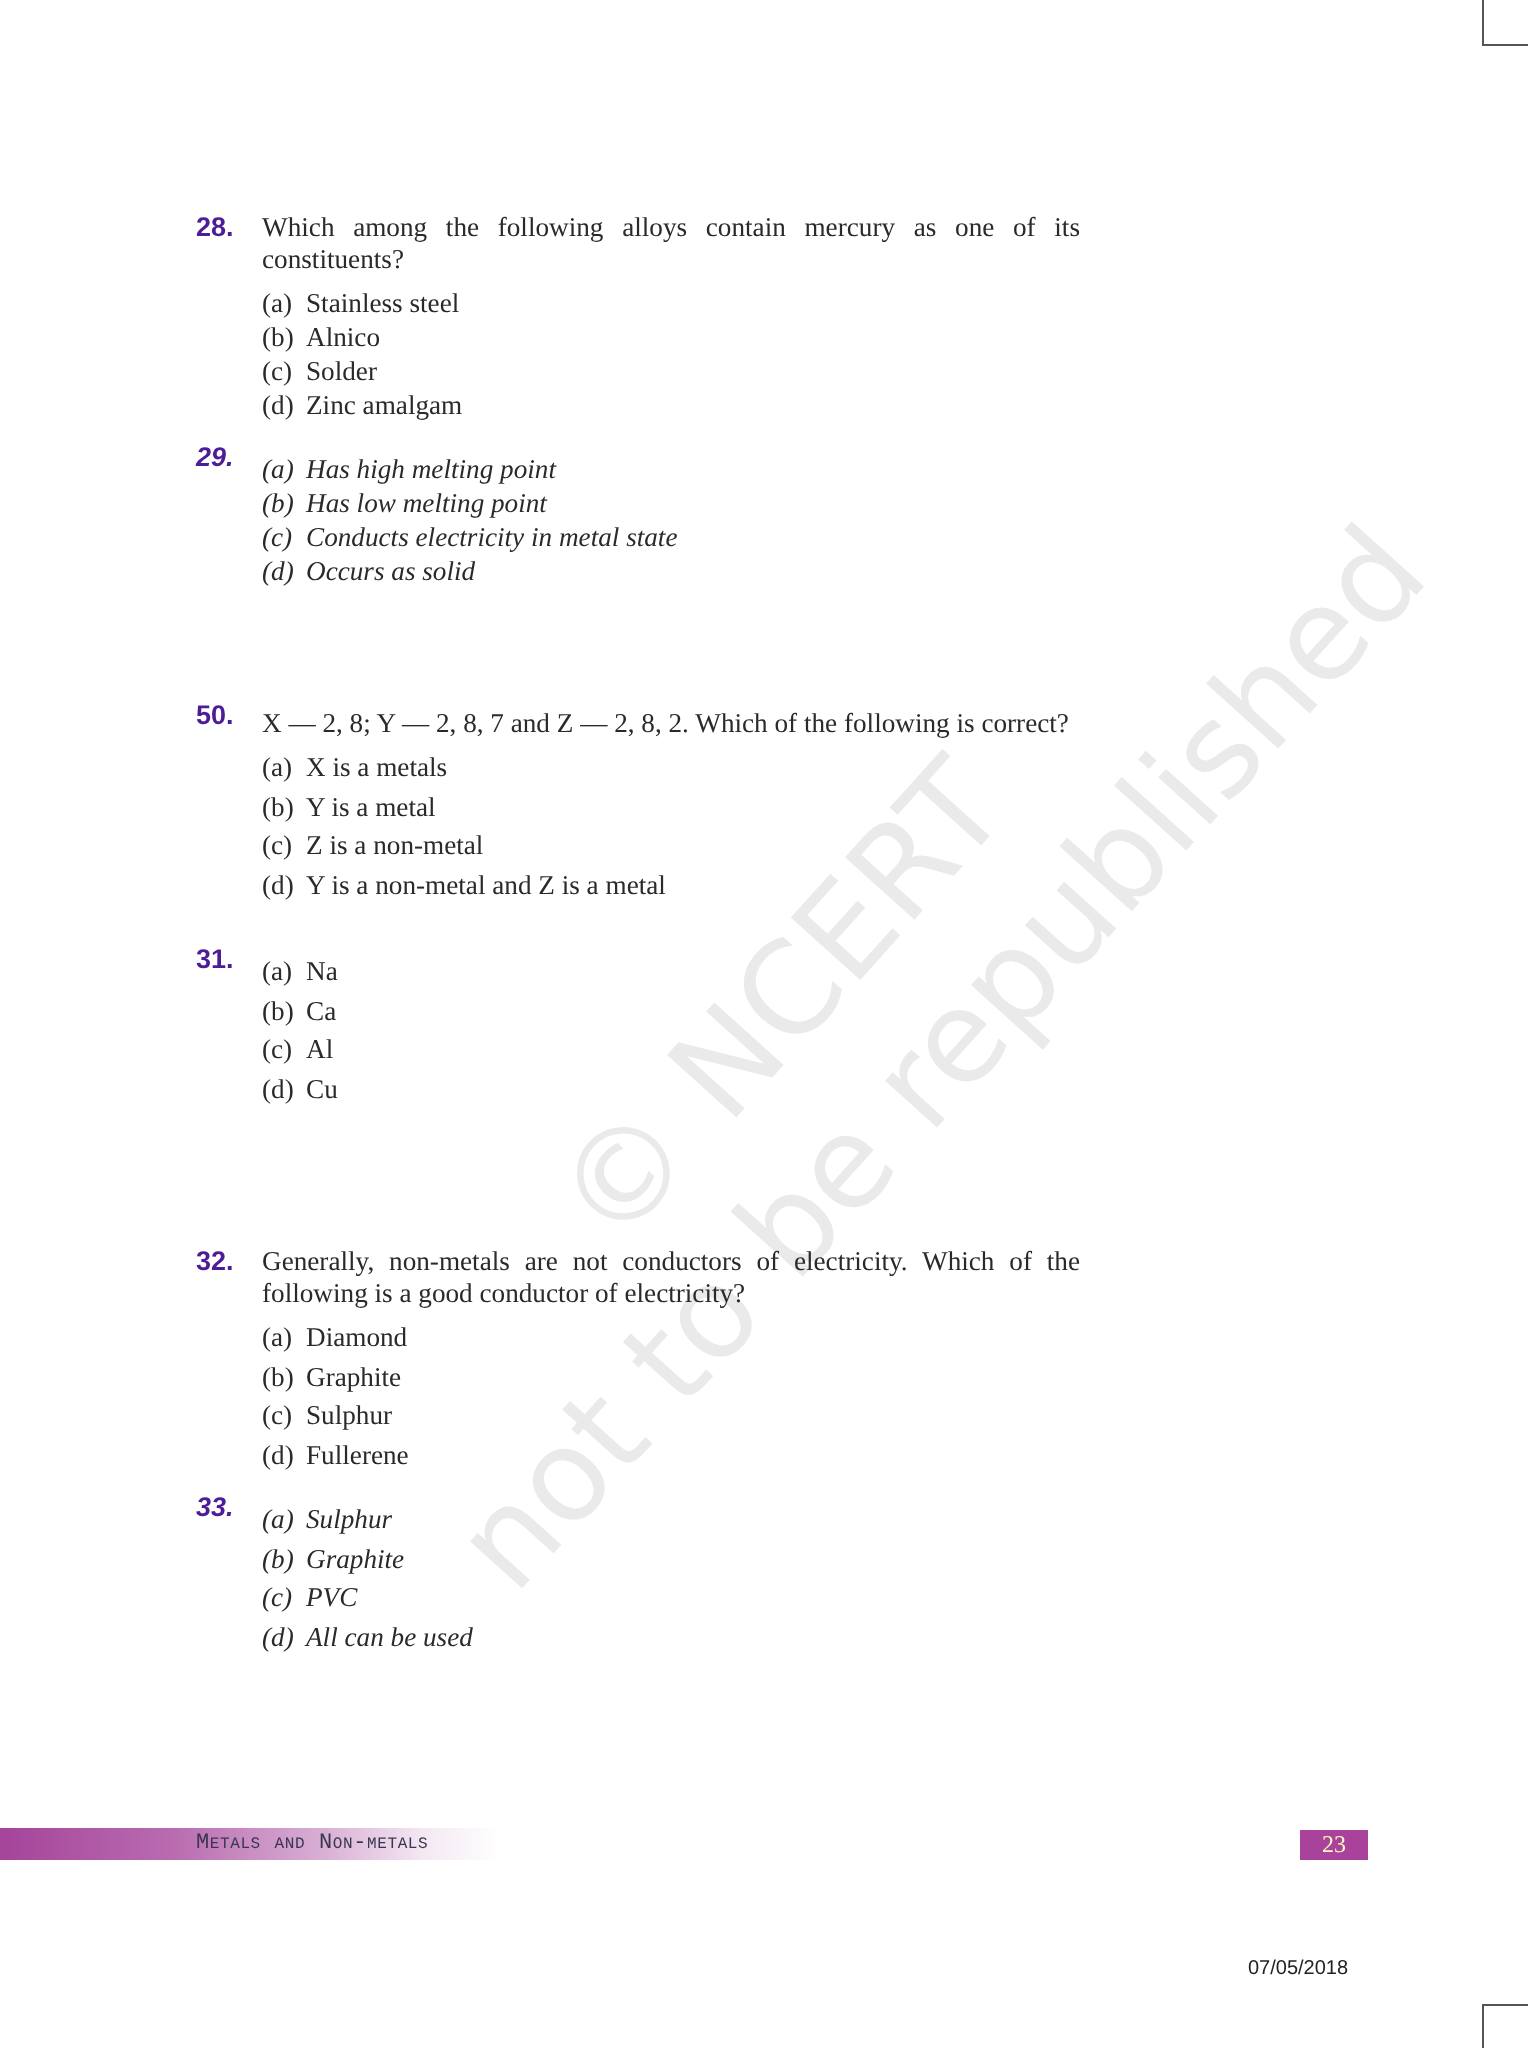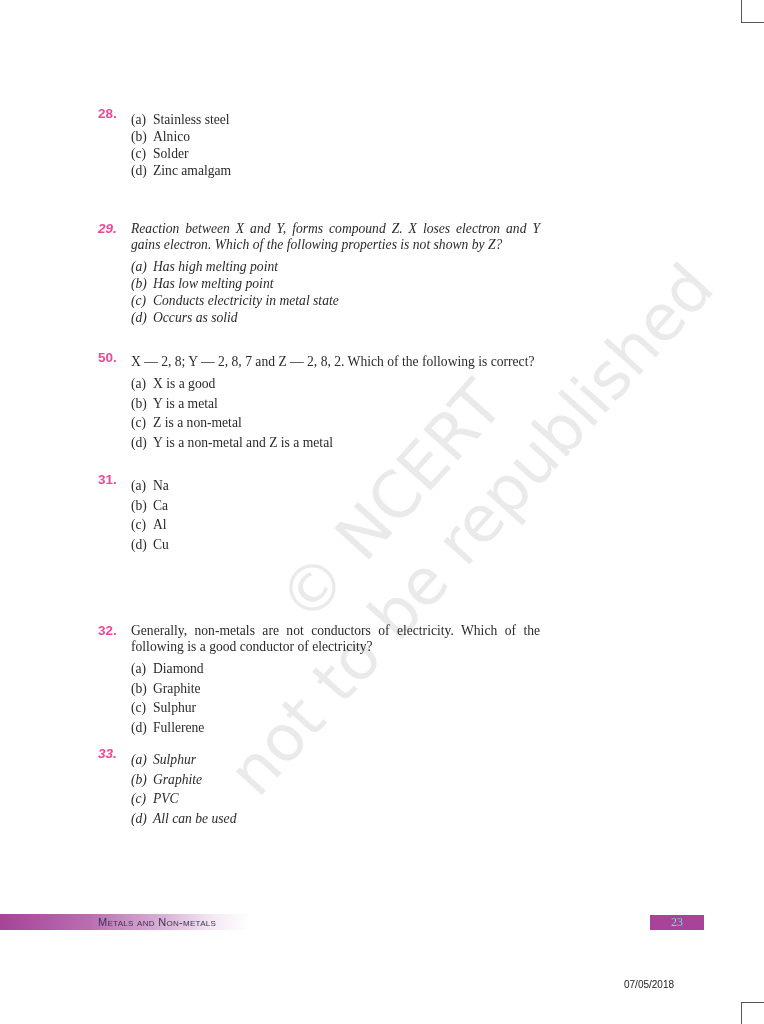--- a/index.html
+++ b/index.html
@@ -1,45 +1,46 @@
 <!DOCTYPE html>
 <html><head>
   <meta charset="utf-8">
   <style>
     html, body { margin:0; padding:0; }
     body { width:764px; height:1024px; background:#ffffff; position:relative; overflow:hidden; color:#2a2a2a; }
     .crop-top { position:absolute; left:741px; top:0; width:23px; height:22px; border-left:1px solid #555; border-bottom:1px solid #555; }
     .crop-bottom { position:absolute; left:741px; top:1002px; width:23px; height:22px; border-left:1px solid #555; border-top:1px solid #555; }
     .question { position:absolute; left:98px; width:442px; font-family:"Liberation Serif", "DejaVu Serif", serif; font-size:13.6px; line-height:16px; }
-    .qnum { position:absolute; left:0; top:0; font-family:"Liberation Sans","DejaVu Sans",sans-serif; font-weight:bold; font-size:13.5px; color:#ec4899; }
+    .qnum { position:absolute; left:0; top:0; font-family:"Liberation Sans","DejaVu Sans",sans-serif; font-weight:bold; font-size:13.5px; color:#4c1d95; }
     .qtext { margin-left:33px; text-align:justify; }
     .qline2 { margin-left:33px; margin-top:4px; padding-left:4px; }
     .options { margin-left:33px; margin-top:6px; }
     .opt { display:flex; height:19.5px; align-items:flex-start; }
     .opt.tight { height:17px; }
     .olabel { width:22px; }
     .watermark { position:absolute; left:110px; top:450px; width:620px; transform:rotate(-48deg); transform-origin:center; font-family:"DejaVu Sans","Liberation Sans",sans-serif; font-size:64px; line-height:78px; color:rgba(180,180,180,0.28); text-align:center; pointer-events:none; white-space:nowrap; }
     .footer-band { position:absolute; left:0; top:914px; width:250px; height:16px; background:linear-gradient(90deg,#a5449a 0%,#b96cb0 35%,#d9b0d5 65%,#f4e9f3 85%,#ffffff 100%); }
-    .footer-title { position:absolute; left:98px; top:916px; font-family:Liberation Sans, sans-serif; font-size:11px; color:#3a3550; letter-spacing:0.3px; font-variant:small-caps; }
-    .page-num { position:absolute; left:650px; top:915px; width:54px; height:15px; background:#a8429b; color:#5eead4; font-family:"Liberation Serif","DejaVu Serif",serif; font-size:12px; line-height:15px; text-align:center; }
+    .footer-title { position:absolute; left:98px; top:916px; font-family:Liberation Mono, monospace; font-size:11px; color:#3a3550; letter-spacing:0.3px; font-variant:small-caps; }
+    .page-num { position:absolute; left:650px; top:915px; width:34px; height:15px; background:#a8429b; color:#fef9c3; font-family:"Liberation Serif","DejaVu Serif",serif; font-size:12px; line-height:15px; text-align:center; }
     .date { position:absolute; left:624px; top:979px; font-family:"Liberation Sans","DejaVu Sans",sans-serif; font-size:10px; color:#222; }
   </style>
 </head>
 <body>
 
 <div class="crop-top"></div>
 <div class="crop-bottom"></div>
 
 <div class="watermark">
   <div>© NCERT</div>
   <div>not to be republished</div>
 </div>
 
 <div class="question" style="top:106px;">
   <span class="qnum">28.</span>
+  <div class="qtext">Which among the following alloys contain mercury as one of its constituents?</div>
   <div class="options">
     <div class="opt tight">
         <span class="olabel">(a)</span>
         <span>Stainless steel</span>
       </div>
     <div class="opt tight">
         <span class="olabel">(b)</span>
         <span>Alnico</span>
       </div>
     <div class="opt tight">
@@ -48,21 +49,20 @@
       </div>
     <div class="opt tight">
         <span class="olabel">(d)</span>
         <span>Zinc amalgam</span>
       </div>
   </div>
 </div>
 
 <div class="question" style="top:221px;font-style:italic;">
   <span class="qnum">29.</span>
-  <div class="qtext">Reaction between X and Y, forms compound Z. X loses electron and Y gains electron. Which of the following properties is not shown by Z?</div>
   <div class="options">
     <div class="opt tight">
         <span class="olabel">(a)</span>
         <span>Has high melting point</span>
       </div>
     <div class="opt tight">
         <span class="olabel">(b)</span>
         <span>Has low melting point</span>
       </div>
     <div class="opt tight">
@@ -75,21 +75,21 @@
       </div>
   </div>
 </div>
 
 <div class="question" style="top:350px;">
   <span class="qnum">50.</span>
   <div class="qline2" style="text-indent:0; padding-left:0;">X — 2, 8;  Y — 2, 8, 7 and Z — 2, 8, 2. Which of the following is correct?</div>
   <div class="options">
     <div class="opt">
         <span class="olabel">(a)</span>
-        <span>X is a good</span>
+        <span>X is a metals</span>
       </div>
     <div class="opt">
         <span class="olabel">(b)</span>
         <span>Y is a metal</span>
       </div>
     <div class="opt">
         <span class="olabel">(c)</span>
         <span>Z is a non-metal</span>
       </div>
     <div class="opt">

